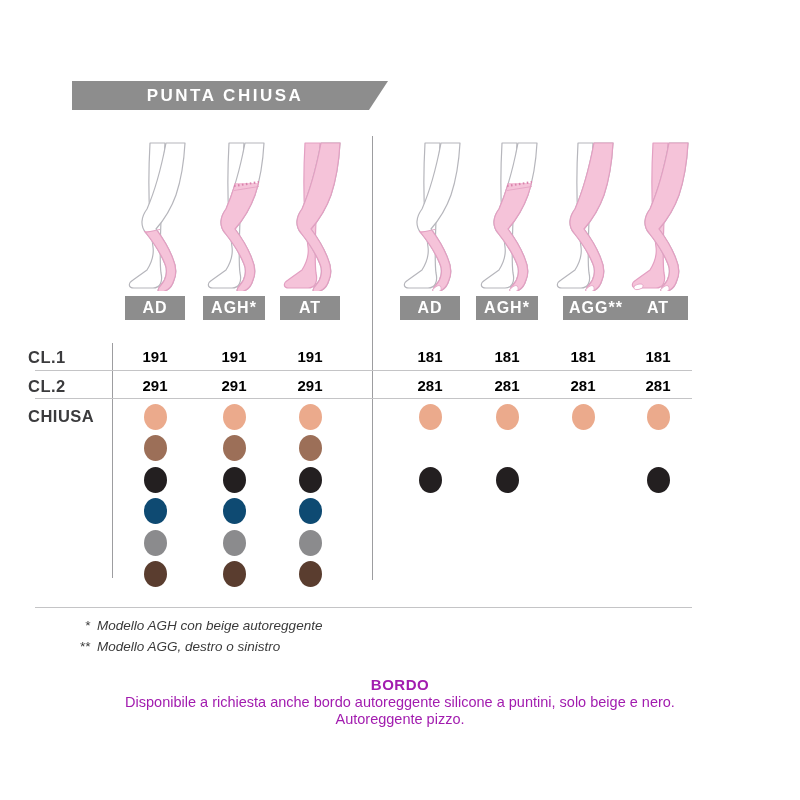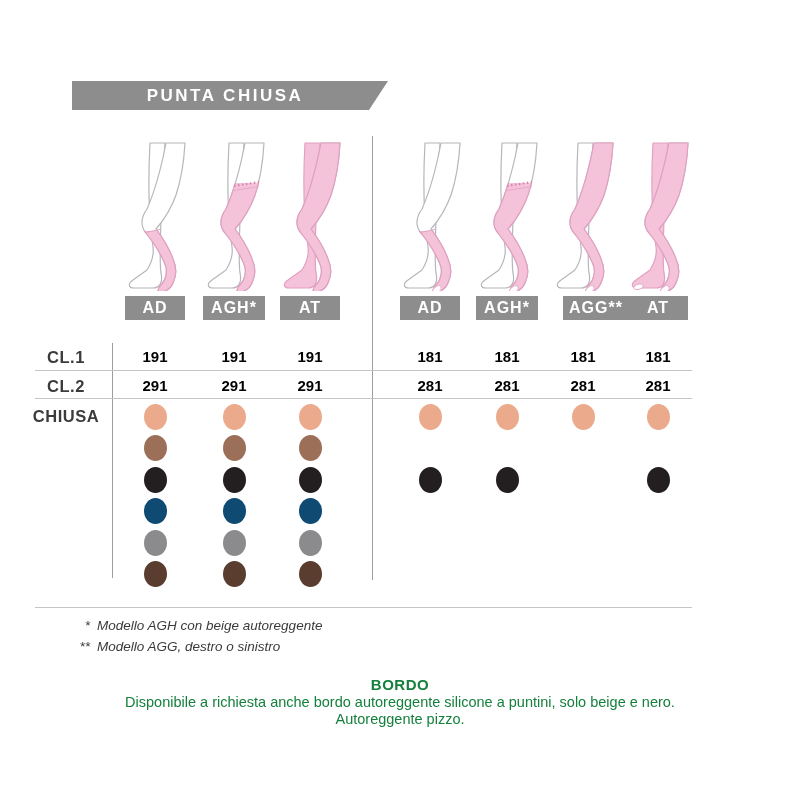--- a/index.html
+++ b/index.html
@@ -16,42 +16,42 @@
   
   .vline{position:absolute;width:1px;background:#9d9da0;}
   .vline-group{left:372px;top:136px;height:444px;}
   .vline-rowhead{left:112px;top:343px;height:235px;}
   .hline{position:absolute;left:35px;width:657px;height:1px;background:#c4c4c6;}
   .hline-1{top:370px;}
   .hline-2{top:398px;}
   .hline-foot{top:607px;}
 
   
-  .rowlabel{position:absolute;left:28px;width:76px;text-align:center;font-weight:bold;
+  .rowlabel{position:absolute;left:28px;width:76px;text-align:left;font-weight:bold;
             color:#3b3b3d;font-size:16.5px;letter-spacing:.5px;line-height:22px;}
   .rowlabel-cl1{top:346px;}
   .rowlabel-cl2{top:375px;}
   .rowlabel-colori{top:405px;}
 
   
   .legwrap{position:absolute;top:141px;width:80px;height:150px;}
   .modelbox{position:absolute;top:296px;height:24px;background:#8d8d8d;color:#fff;
             font-weight:bold;font-size:16px;letter-spacing:1px;
             display:flex;align-items:center;justify-content:center;}
   .num{position:absolute;width:80px;text-align:center;font-weight:bold;font-size:15px;
        color:#000000;line-height:20px;}
   .dot{position:absolute;width:23px;height:26px;border-radius:50%;}
 
   
   .footnotes{position:absolute;left:52px;top:615px;color:#3a3a3a;font-style:italic;font-size:13.5px;}
   .fnline{display:flex;line-height:21px;}
   .fnmark{width:38px;text-align:right;margin-right:7px;font-style:italic;}
 
   
-  .bordo{position:absolute;left:0;right:0;top:676px;text-align:center;color:#15803d;}
+  .bordo{position:absolute;left:0;right:0;top:676px;text-align:center;color:#a21caf;}
   .bordo-title{font-weight:bold;font-size:15px;letter-spacing:.5px;line-height:18px;}
   .bordo-line{font-size:14.5px;line-height:16.5px;}
 </style>
 </head>
 <body>
 
 <div class="page">
 
   <div class="bar bar-left">
     <span>PUNTA CHIUSA</span>

